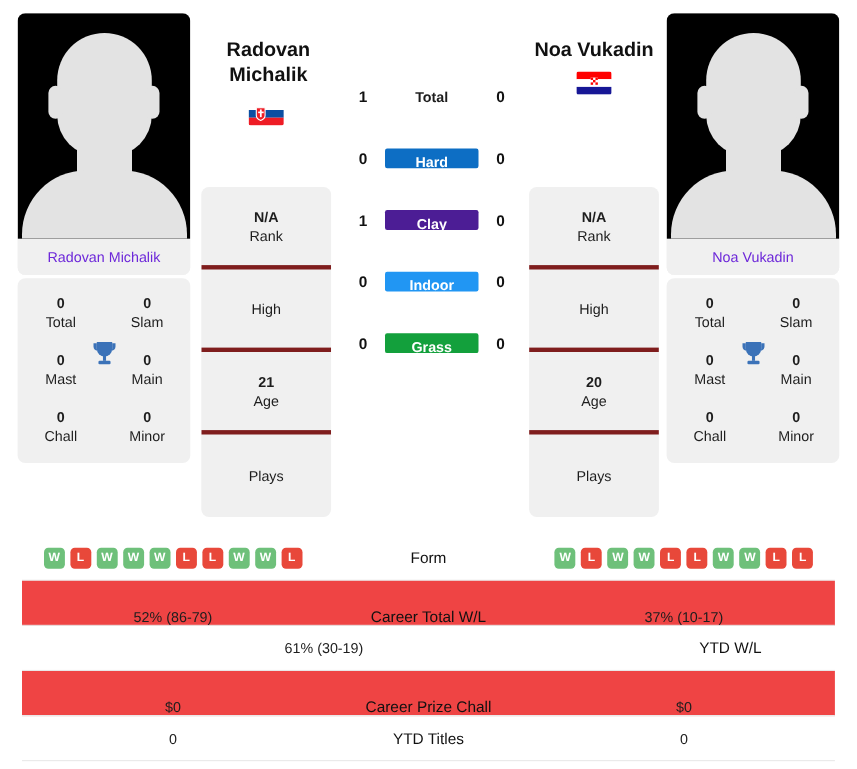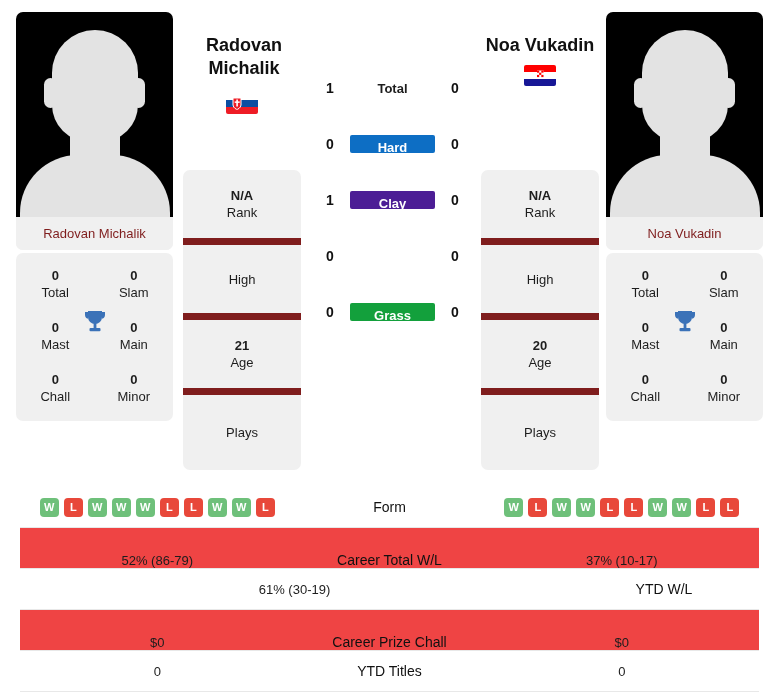--- a/index.html
+++ b/index.html
@@ -70,21 +70,21 @@
     width: 150px;
     height: 62px;
     background: #e3e3e3;
     border-radius: 58px 58px 0 0;
   }
   .photo-caption {
     height: 33px;
     line-height: 33px;
     text-align: center;
     font-size: 13px;
-    color: #7f1d1d;
+    color: #6d28d9;
     background: #f0f0f0;
   }
 
   
   .stats-card {
     margin-top: 3px;
     width: 157px;
     background: #f0f0f0;
     border-radius: 7px;
     padding: 14px 0 16px;
@@ -124,21 +124,21 @@
     background: #f0f0f0;
     border-radius: 7px;
     overflow: hidden;
   }
   .info-row {
     height: 75px;
     display: flex;
     flex-direction: column;
     align-items: center;
     justify-content: center;
-    border-bottom: 7px solid #7f1d1d;
+    border-bottom: 4px solid #7f1d1d;
   }
   .info-row:last-child { border-bottom: none; }
   .info-val {
     font-size: 13px;
     font-weight: bold;
     line-height: 17px;
   }
   .info-lbl {
     font-size: 13px;
     line-height: 17px;
@@ -434,20 +434,21 @@
           <div class="surf-pill" style="background: rgb(13, 110, 196);">Hard</div>
           <div class="surf-score r">0</div>
         </div>
         <div class="surf-row">
           <div class="surf-score l">1</div>
           <div class="surf-pill" style="background: #4c1d95;">Clay</div>
           <div class="surf-score r">0</div>
         </div>
         <div class="surf-row">
           <div class="surf-score l">0</div>
+          <div class="surf-pill" style="background: rgb(33, 150, 243);">Indoor</div>
           <div class="surf-score r">0</div>
         </div>
         <div class="surf-row">
           <div class="surf-score l">0</div>
           <div class="surf-pill" style="background: rgb(19, 160, 60);">Grass</div>
           <div class="surf-score r">0</div>
         </div>
       </div>
 
   </div>

